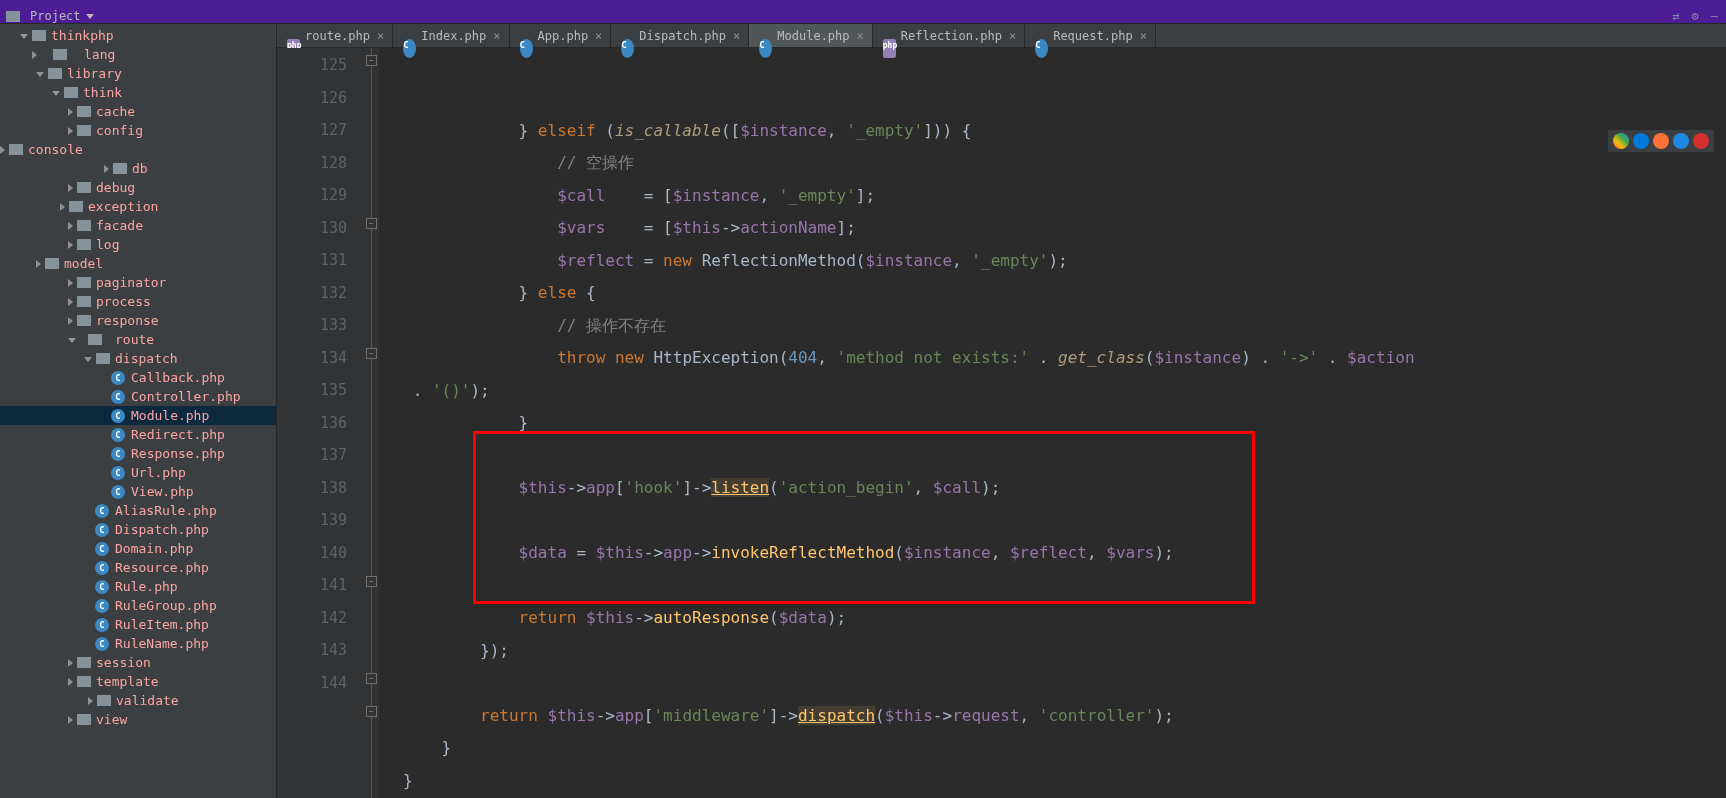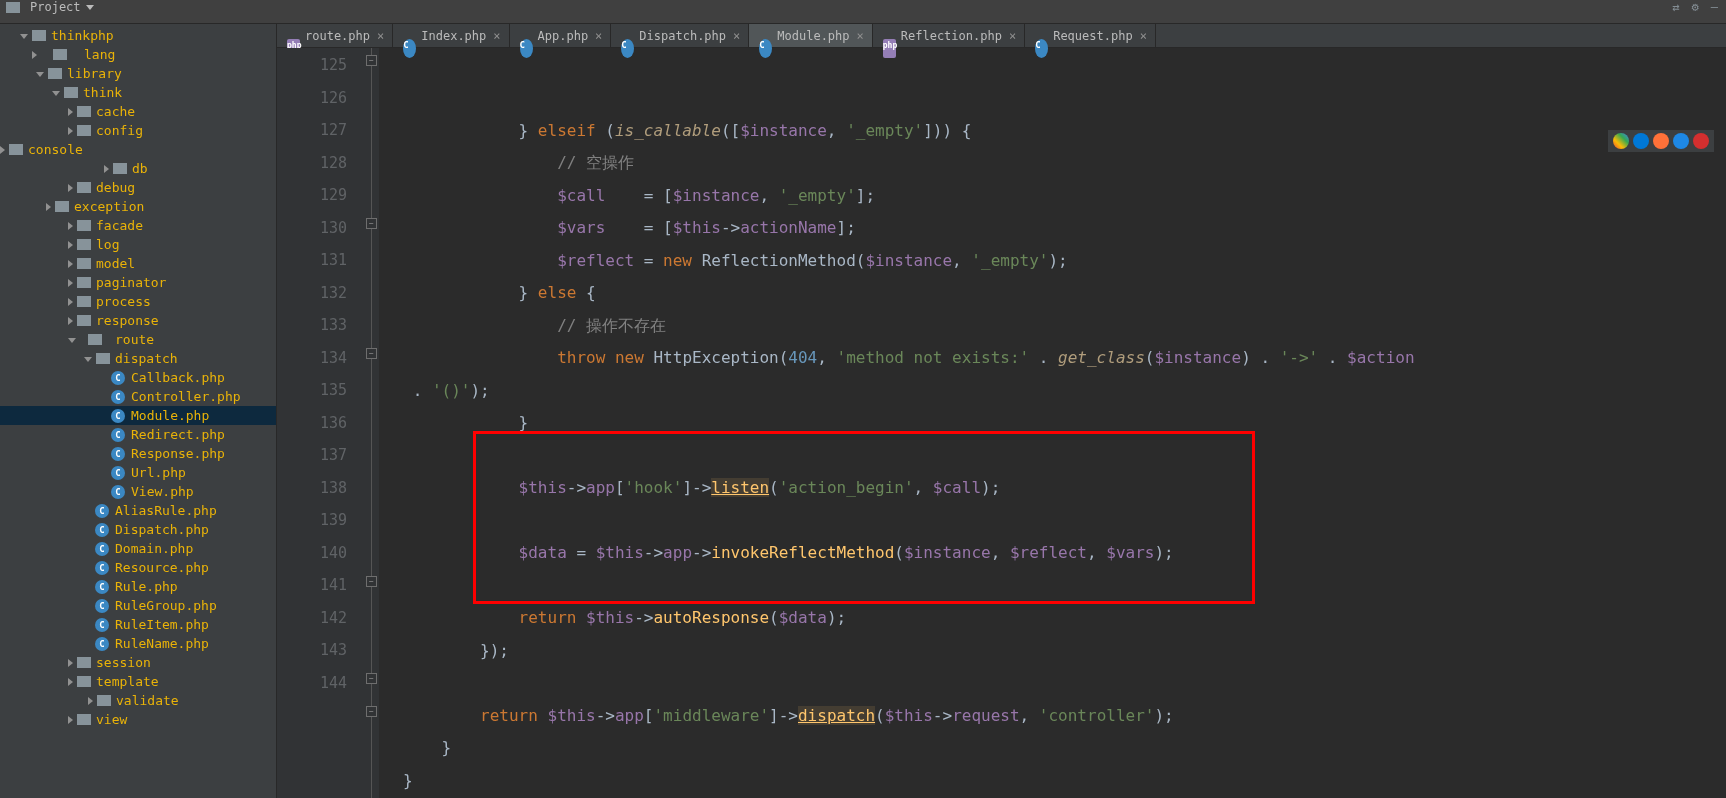--- a/index.html
+++ b/index.html
@@ -2,21 +2,21 @@
 <html><head>
 <meta charset="utf-8">
 <style>
 * { margin: 0; padding: 0; box-sizing: border-box; }
 body {
   font-family: "Segoe UI", Consolas, monospace;
   font-size: 13px; background: #2b2b2b; color: #a9b7c6;
   width: 1726px; height: 798px; overflow: hidden; display: flex; flex-direction: column;
 }
 .toolbar {
-  height: 24px; background: #404040; display: flex; align-items: flex-start;
+  height: 24px; background: #4c1d95; display: flex; align-items: flex-end;
   border-bottom: 1px solid #282828; font-size: 12px;
 }
 .toolbar-left { display: flex; align-items: center; padding-left: 6px; gap: 6px; }
 .folder-ic { width: 14px; height: 11px; background: #87939a; display: inline-block; margin-right: 4px; }
 .dd { color: #bbbbbb; display: flex; align-items: center; }
 .tri-down { width: 0; height: 0; border-left: 4px solid transparent; border-right: 4px solid transparent;
   border-top: 5px solid #bbbbbb; margin-left: 5px; }
 .toolbar-right { margin-left: auto; display: flex; gap: 12px; padding-right: 8px; align-items: center; color: #9aa7b0; }
 .icon-btn { opacity: .75; cursor: default; }
 .pane-split { display: flex; flex: 1; min-height: 0; }
@@ -36,21 +36,21 @@
   border-top: 5px solid #919191; margin-top: 2px; }
 .arrow.none { width: 7px; height: 7px; }
 .dir-ic {
   width: 14px; height: 11px; background: #87939a; display: inline-block; margin-right: 5px; flex-shrink: 0;
 }
 .file-c {
   width: 14px; height: 14px; border-radius: 50%; background: #3b88c3;
   color: #fff; font-size: 9px; line-height: 14px; text-align: center;
   display: inline-block; margin-right: 6px; font-weight: bold; flex-shrink: 0;
 }
-.tree-label { color: #eab308; }
+.tree-label { color: #fca5a5; }
 
 .tabbar {
   height: 24px; background: #3c3f41; display: flex; border-bottom: 1px solid #282828;
   align-items: stretch; font-size: 12px;
 }
 .tab {
   display: flex; align-items: center; padding: 0 8px 0 10px; color: #bbbbbb;
   border-right: 1px solid #282828; gap: 5px;
 }
 .tab.active { background: #515658; }
@@ -154,36 +154,36 @@
       <div class="tree-row" style="padding-left: 104px;">
         <span class="arrow closed"></span>
         <span class="dir-ic"></span>
         <span class="tree-label">db</span>
       </div>
       <div class="tree-row" style="padding-left: 68px;">
         <span class="arrow closed"></span>
         <span class="dir-ic"></span>
         <span class="tree-label">debug</span>
       </div>
-      <div class="tree-row" style="padding-left: 46px;">
+      <div class="tree-row" style="padding-left: 60px;">
         <span class="arrow closed"></span>
         <span class="dir-ic"></span>
         <span class="tree-label">exception</span>
       </div>
       <div class="tree-row" style="padding-left: 68px;">
         <span class="arrow closed"></span>
         <span class="dir-ic"></span>
         <span class="tree-label">facade</span>
       </div>
       <div class="tree-row" style="padding-left: 68px;">
         <span class="arrow closed"></span>
         <span class="dir-ic"></span>
         <span class="tree-label">log</span>
       </div>
-      <div class="tree-row" style="padding-left: 68px;">
+      <div class="tree-row" style="padding-left: 36px;">
         <span class="arrow closed"></span>
         <span class="dir-ic"></span>
         <span class="tree-label">model</span>
       </div>
       <div class="tree-row" style="padding-left: 68px;">
         <span class="arrow closed"></span>
         <span class="dir-ic"></span>
         <span class="tree-label">paginator</span>
       </div>
       <div class="tree-row" style="padding-left: 68px;">

